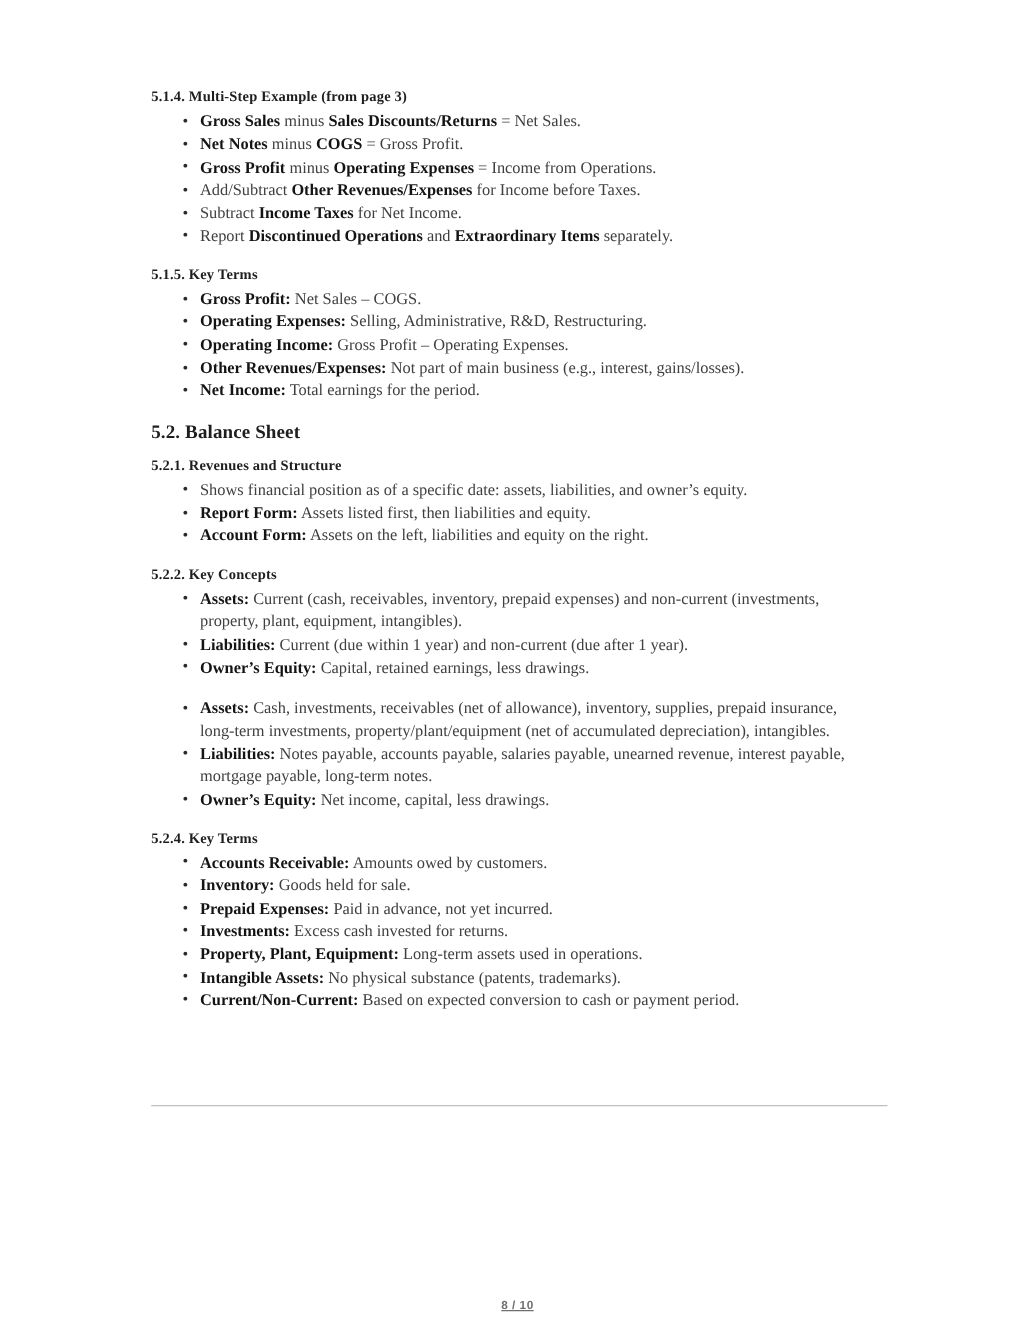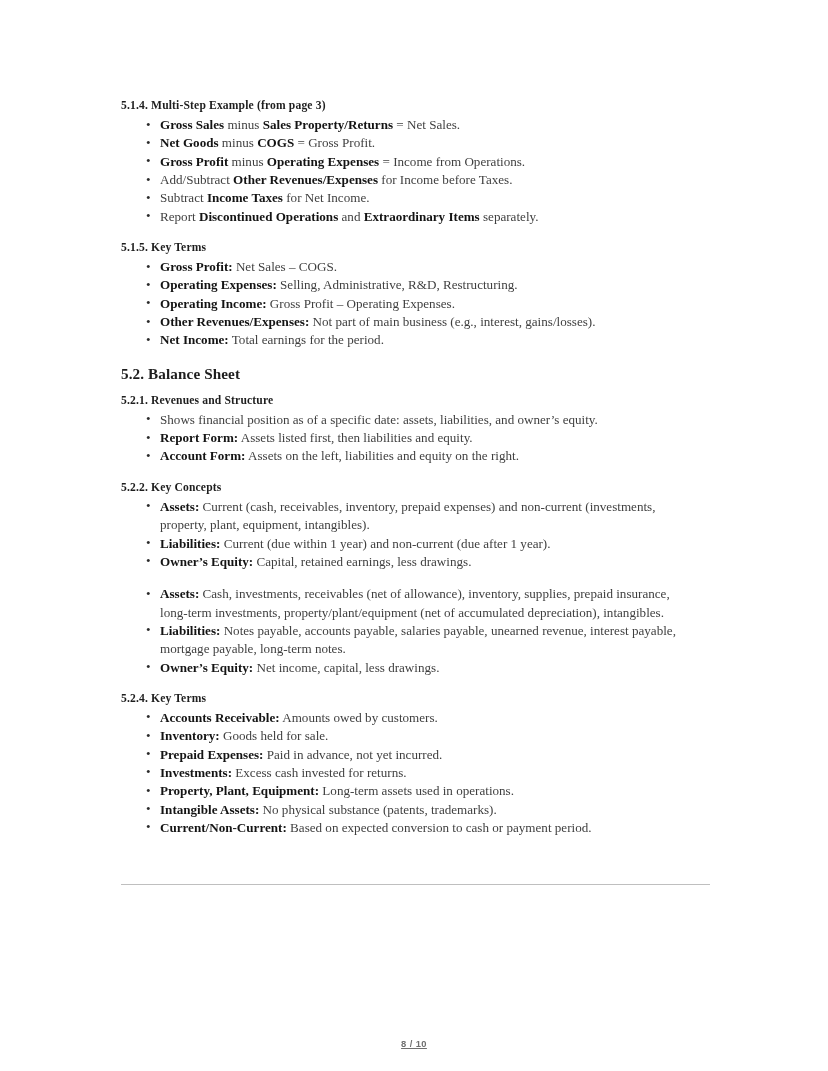--- a/index.html
+++ b/index.html
@@ -22,21 +22,20 @@
     box-sizing: border-box;
     background: #ffffff;
     overflow: hidden;
   }
 
   .content {
     position: absolute;
     left: 121px;
     top: 70px;
     width: 569px;
-    margin-top: 28px;
   }
 
   
   .h2 {
     font-size: 15.2px;
     font-weight: bold;
     color: #1e1e1e;
     letter-spacing: 0.1px;
     margin: 0;
     padding: 0;
@@ -114,22 +113,22 @@
 </style>
 </head>
 <body>
 
 <div class="page">
 
   <div class="content" id="content-root">
       <div class="block">
         <div class="h3">5.1.4. Multi-Step Example (from page 3)</div>
         <ul class="bullets">
-          <li><b>Gross Sales</b><span> minus </span><b>Sales Property/Returns</b><span> = Net Sales.</span></li>
-          <li><b>Net Goods</b><span> minus </span><b>COGS</b><span> = Gross Profit.</span></li>
+          <li><b>Gross Sales</b><span> minus </span><b>Sales Discounts/Returns</b><span> = Net Sales.</span></li>
+          <li><b>Net Notes</b><span> minus </span><b>COGS</b><span> = Gross Profit.</span></li>
           <li><b>Gross Profit</b><span> minus </span><b>Operating Expenses</b><span> = Income from Operations.</span></li>
           <li><span>Add/Subtract </span><b>Other Revenues/Expenses</b><span> for Income before Taxes.</span></li>
           <li><span>Subtract </span><b>Income Taxes</b><span> for Net Income.</span></li>
           <li><span>Report </span><b>Discontinued Operations</b><span> and </span><b>Extraordinary Items</b><span> separately.</span></li>
         </ul>
       </div>
       <div class="block">
         <div class="h3">5.1.5. Key Terms</div>
         <ul class="bullets">
           <li><b>Gross Profit:</b><span> Net Sales – COGS.</span></li>

